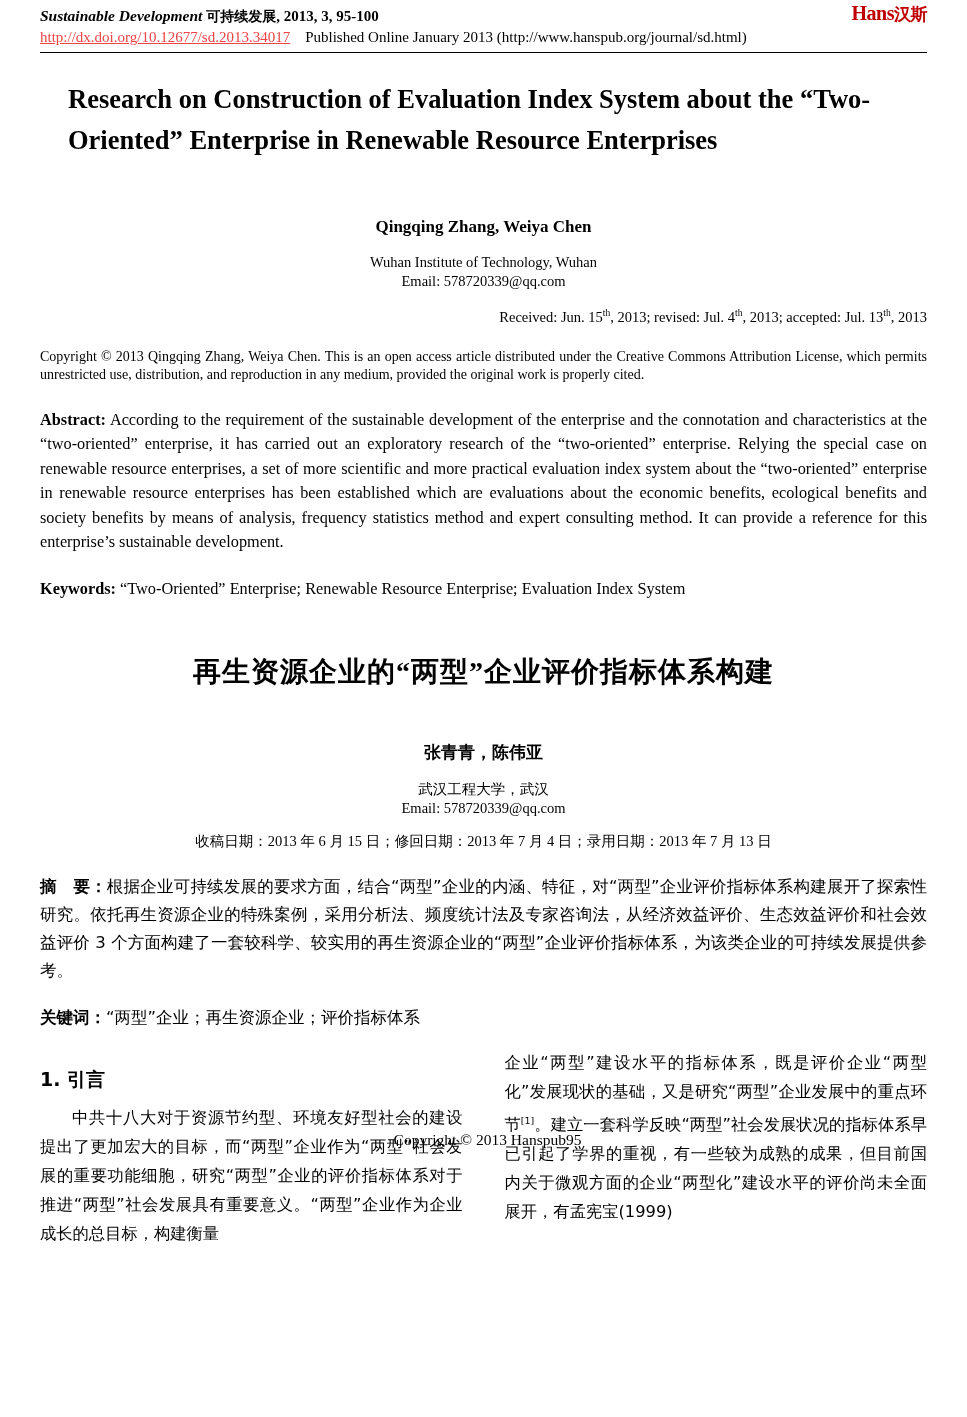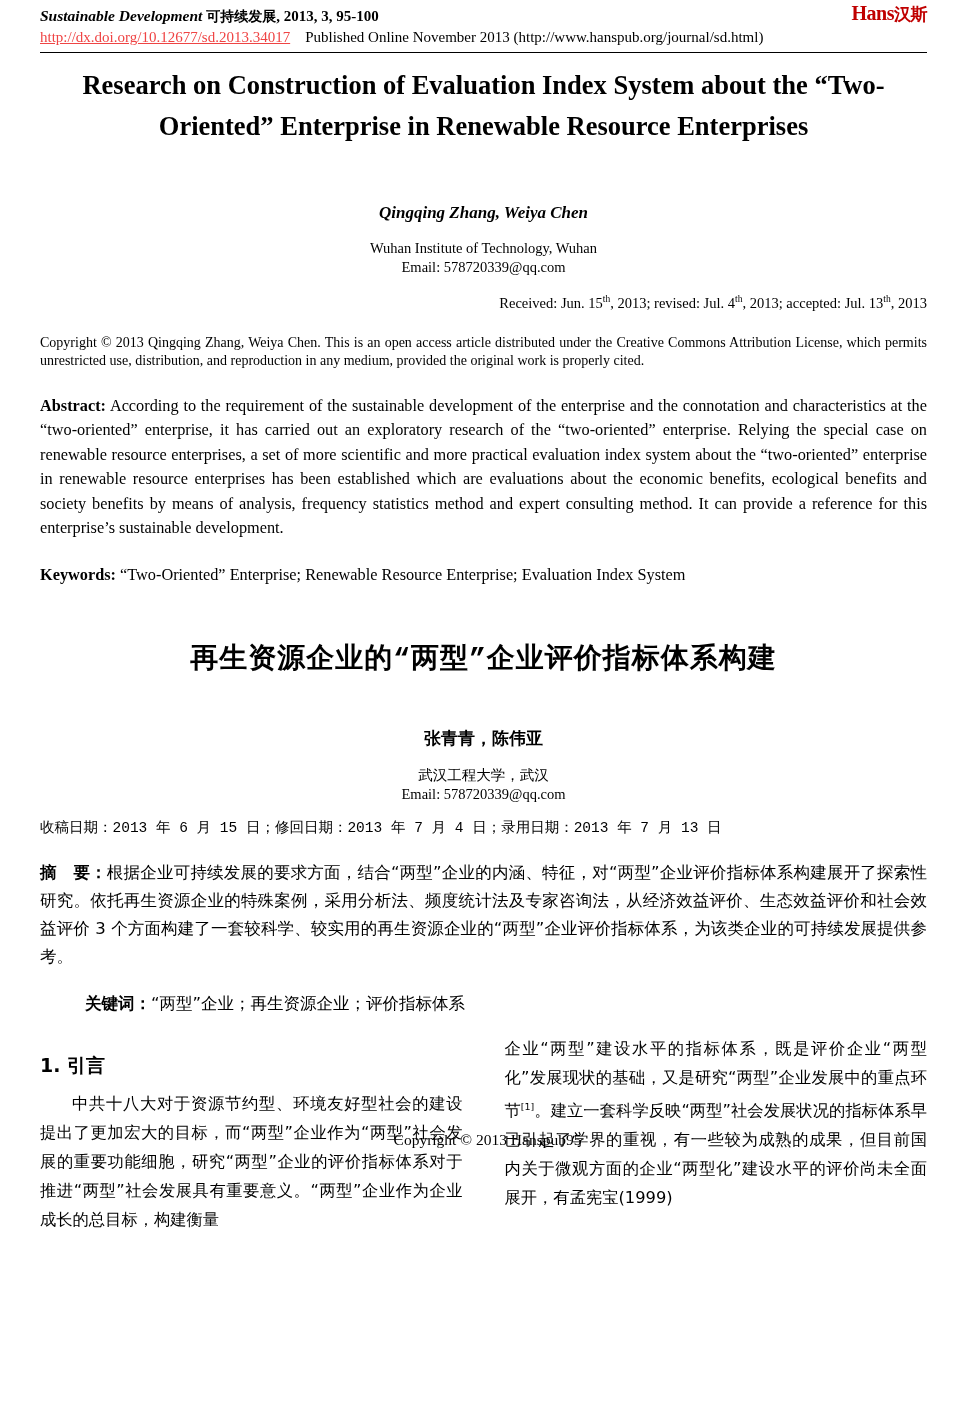--- a/index.html
+++ b/index.html
@@ -70,32 +70,31 @@
     font-family: "Liberation Serif", serif;
     color: #c00000;
     letter-spacing: -0.5px;
   }
   .logo .logo-cn {
     font-family: Liberation Sans, sans-serif;
     font-size: 17px;
   }
   
   .title {
-    text-align: center;
+    text-align: left;
     font-size: 26.5px;
     font-weight: bold;
     line-height: 41px;
-    margin: 12px 28px 0 28px;
+    margin: 26px 28px 0 28px;
   }
   .authors-en {
     text-align: center;
     font-size: 17px;
     font-weight: bold;
     margin-top: 56px;
-    font-style: italic;
   }
   .affil-en {
     text-align: center;
     font-size: 14.5px;
     line-height: 19px;
     margin-top: 16px;
   }
   .dates-en {
     text-align: right;
     font-size: 14.5px;
@@ -117,21 +116,21 @@
   .abstract b, .keywords b { font-weight: bold; }
   .keywords {
     font-size: 16.3px;
     line-height: 24px;
     text-align: justify;
     margin-top: 22px;
   }
   
   .title-cn {
     text-align: center;
-    font-family: Liberation Mono, monospace;
+    font-family: Liberation Serif, serif;
     font-size: 28px;
     font-weight: bold;
     margin-top: 52px;
     letter-spacing: 1px;
   }
   .authors-cn {
     text-align: center;
     font-family: "DejaVu Sans", sans-serif;
     font-size: 17px;
     font-weight: bold;
@@ -139,40 +138,39 @@
   }
   .affil-cn {
     text-align: center;
     font-size: 14.5px;
     line-height: 19px;
     margin-top: 16px;
     font-family: "DejaVu Sans", sans-serif;
   }
   .affil-cn .en { font-family: "Liberation Serif", serif; }
   .dates-cn {
-    text-align: left;
-    font-family: Liberation Mono, monospace;
+    text-align: center;
+    font-family: Liberation Serif, serif;
     font-size: 14.5px;
     margin-top: 14px;
   }
   .abstract-cn {
     font-family: "DejaVu Sans", sans-serif;
     font-size: 16.5px;
     line-height: 28px;
     text-align: justify;
     margin-top: 22px;
     text-indent: 0;
   }
   .abstract-cn b { font-weight: bold; }
   .keywords-cn {
     font-family: "DejaVu Sans", sans-serif;
     font-size: 16.5px;
     line-height: 26px;
     margin-top: 20px;
-    margin-left: 45px;
   }
   .keywords-cn b { font-weight: bold; }
   
   .section-head {
     font-family: "DejaVu Sans", sans-serif;
     font-size: 19px;
     font-weight: bold;
     margin-top: 36px;
   }
   .columns {
@@ -207,21 +205,21 @@
 
 <div class="page">
 
   <div class="header">
     <div class="hdr-line1">
       <span>Sustainable Development</span>
       <span class="cn">可持续发展</span><span class="issue">, 2013, 3, 95-100</span>
     </div>
     <div class="hdr-line2">
       <a href="#">http://dx.doi.org/10.12677/sd.2013.34017</a>&nbsp;&nbsp;&nbsp;
-      <span>Published Online November 2013 (http://www.hanspub.org/journal/sd.html)</span>
+      <span>Published Online January 2013 (http://www.hanspub.org/journal/sd.html)</span>
     </div>
     <div class="logo">
       <span>Hans</span><span class="logo-cn">汉斯</span>
     </div>
     <hr class="hdr-rule">
   </div>
 
   <div class="title">Research on Construction of Evaluation Index System about the “Two-Oriented” Enterprise in Renewable Resource Enterprises</div>
   <div class="authors-en">Qingqing Zhang, Weiya Chen</div>
   <div class="affil-en">

